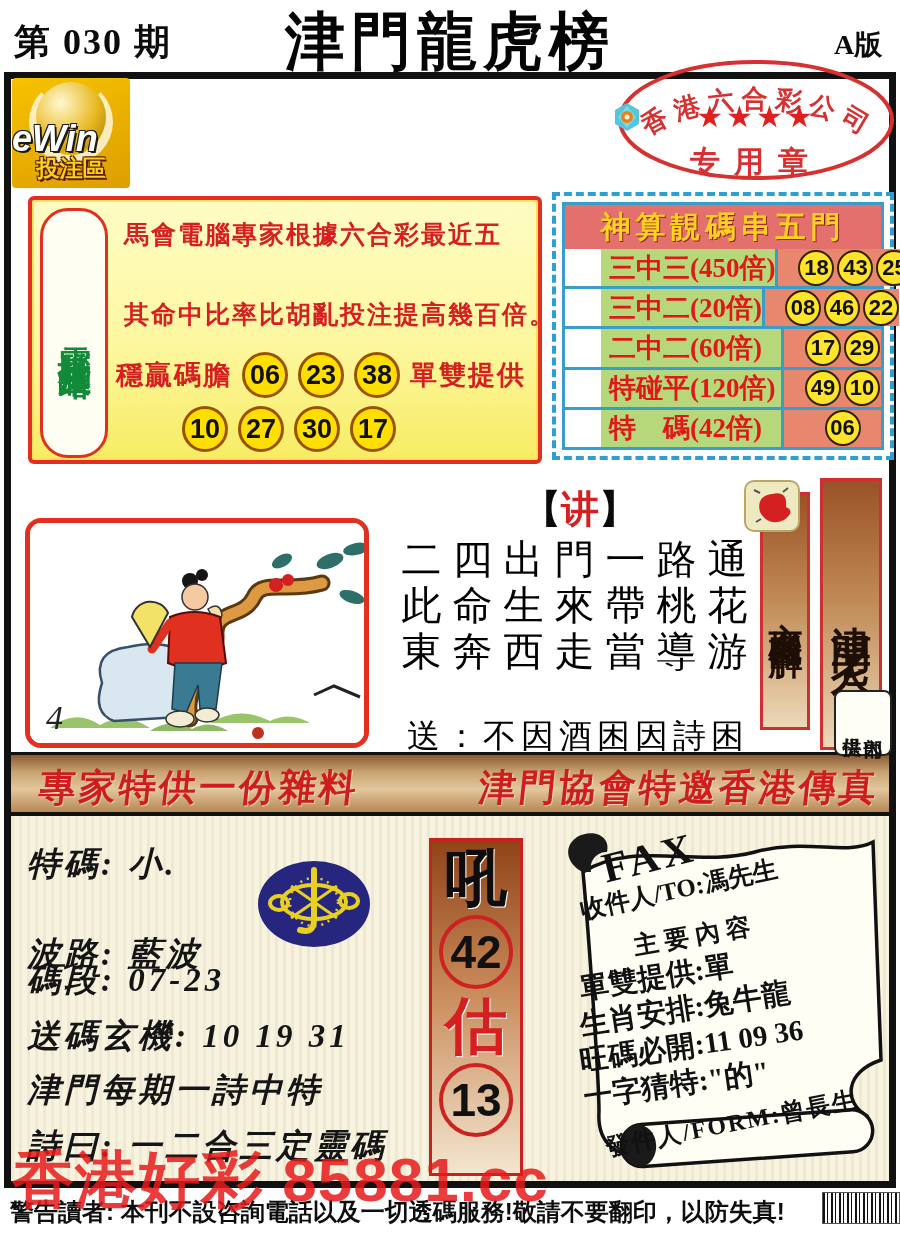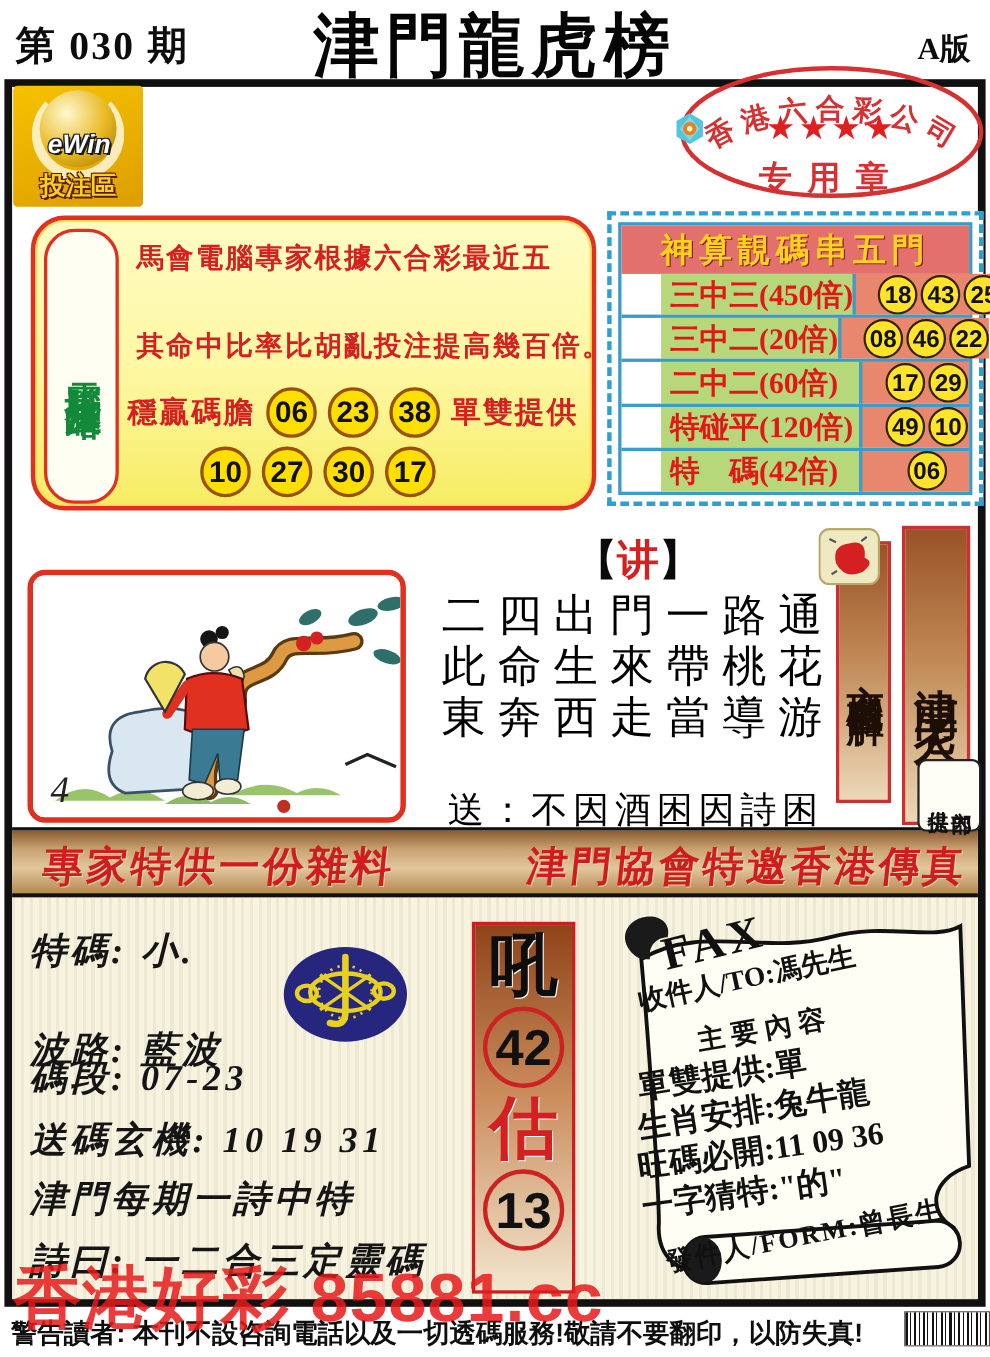--- a/index.html
+++ b/index.html
@@ -25,29 +25,29 @@
   
   .main-border{left:4px;top:72px;width:892px;height:1116px;border:7px solid #111;box-sizing:border-box;}
 
   
   .ewin{left:12px;top:78px;width:118px;height:110px;background:linear-gradient(160deg,#f6c200,#dd9e00);
         border-radius:4px;overflow:hidden;}
   .ewin-ball{position:absolute;left:24px;top:4px;width:70px;height:70px;border-radius:50%;
              background:radial-gradient(circle at 35% 30%,#fff8d0,#e8b820 55%,#a87808 95%);}
   .ewin-shoe{position:absolute;left:17px;top:2px;width:84px;height:84px;border-radius:50%;
              border:9px solid rgba(255,252,235,.8);border-top-color:transparent;box-sizing:border-box;}
-  .ewin-brand{position:absolute;left:0;top:40px;width:120px;text-align:center;
-              font-family:"Liberation Sans",sans-serif;font-style:italic;font-weight:900;font-size:24px;
+  .ewin-brand{position:absolute;left:0;top:40px;width:120px;text-align:left;
+              font-family:"Liberation Sans",sans-serif;font-style:italic;font-weight:900;font-size:36px;
               color:#fff;text-shadow:2px 2px 0 #1a1a1a,-1px -1px 0 #1a1a1a,1px -1px 0 #1a1a1a,-1px 1px 0 #1a1a1a;}
   .ewin-caption{position:absolute;left:0;bottom:4px;width:118px;text-align:center;font-size:23px;font-weight:900;
               color:#f8d020;text-shadow:2px 2px 0 #5a1a00,-1px -1px 0 #5a1a00,1px -1px 0 #5a1a00,-1px 1px 0 #5a1a00;}
 
   
   .strategy{left:28px;top:196px;width:514px;height:268px;box-sizing:border-box;
-            border:4px solid #e03020;border-radius:31px;
+            border:4px solid #e03020;border-radius:6px;
             background:linear-gradient(180deg,#fefcc4,#fdf named,#f8ef6e);
             background:linear-gradient(180deg,#fefcc4 0%,#fdf7a0 55%,#f6ec62 100%);
             box-shadow:inset 0 0 0 2px #ffdf60;}
   .strategy-side{position:absolute;left:8px;top:8px;width:62px;height:244px;background:#fffef2;
                  border:3px solid #e03020;border-radius:28px;display:flex;align-items:center;justify-content:center;}
   .strategy-side span{writing-mode:vertical-rl;font-size:33px;font-weight:900;color:#128a3a;letter-spacing:4px;}
   .strategy-line{position:absolute;left:92px;width:412px;font-size:25px;font-weight:bold;color:#d42020;
                  letter-spacing:2px;white-space:nowrap;}
   .s-l1{top:18px;}  .s-l2{top:58px;}  .s-l3{top:98px;}
   .strategy-row{position:absolute;display:flex;align-items:center;gap:10px;}

